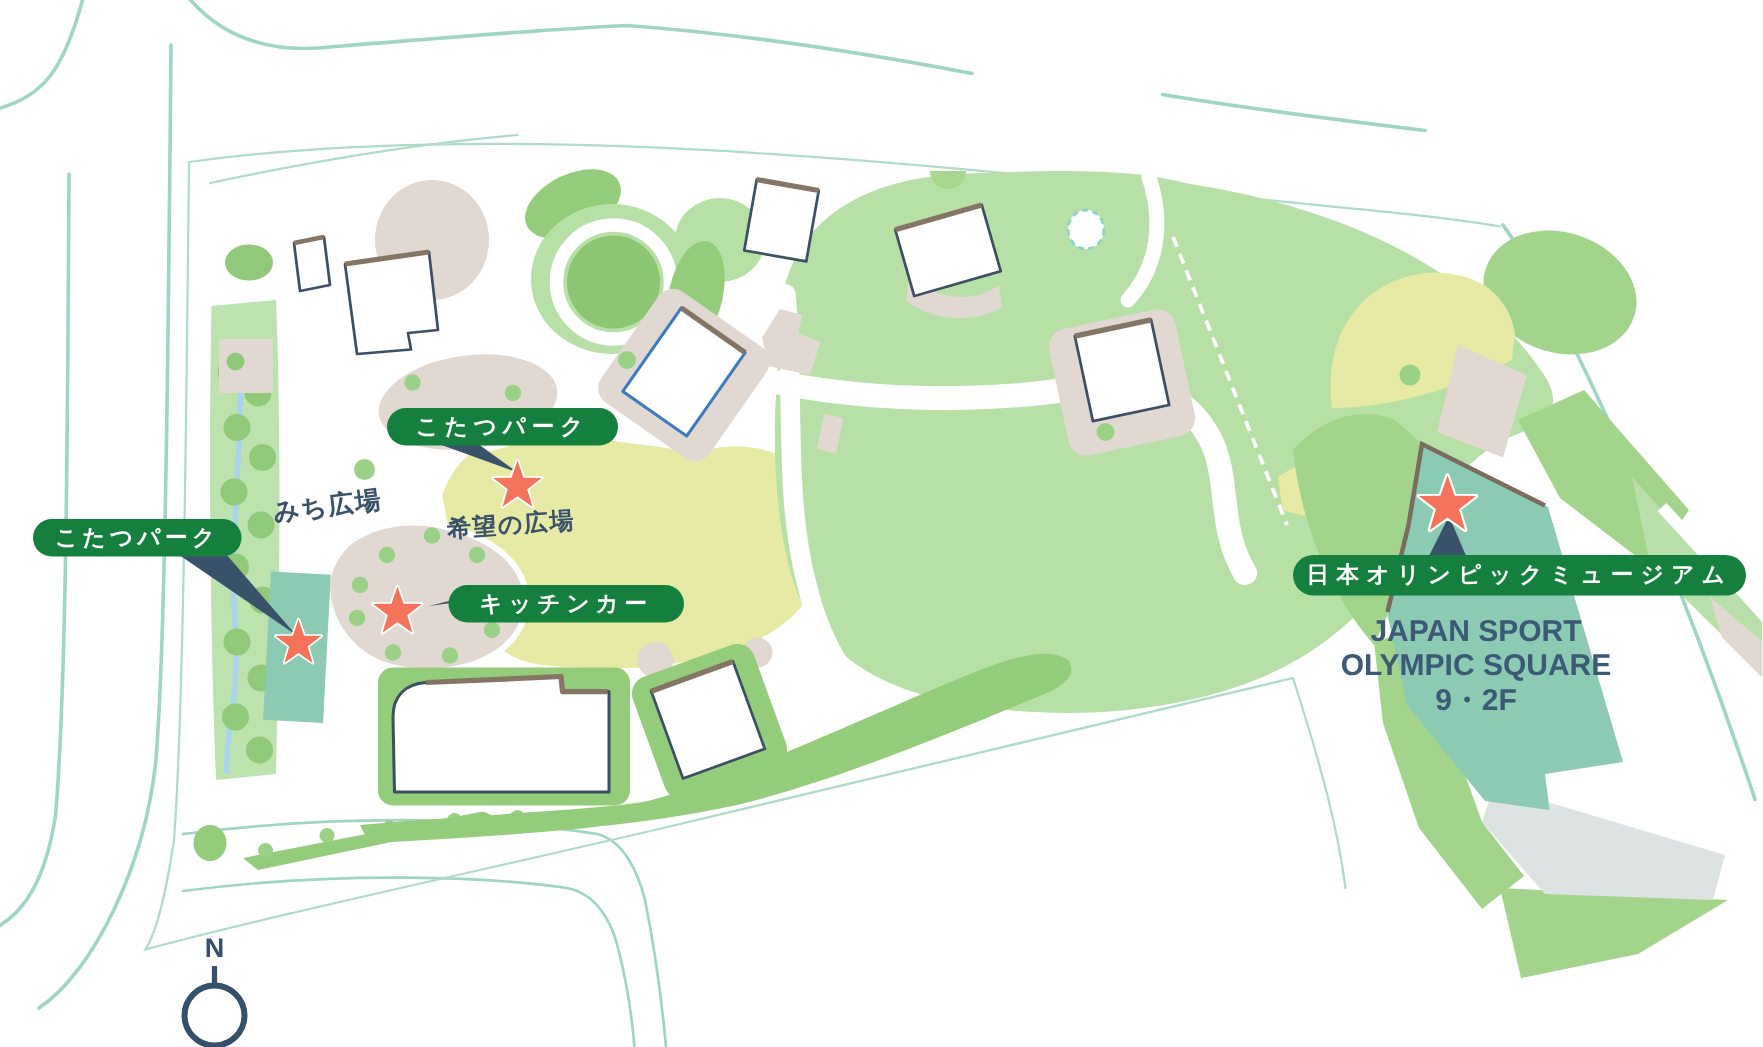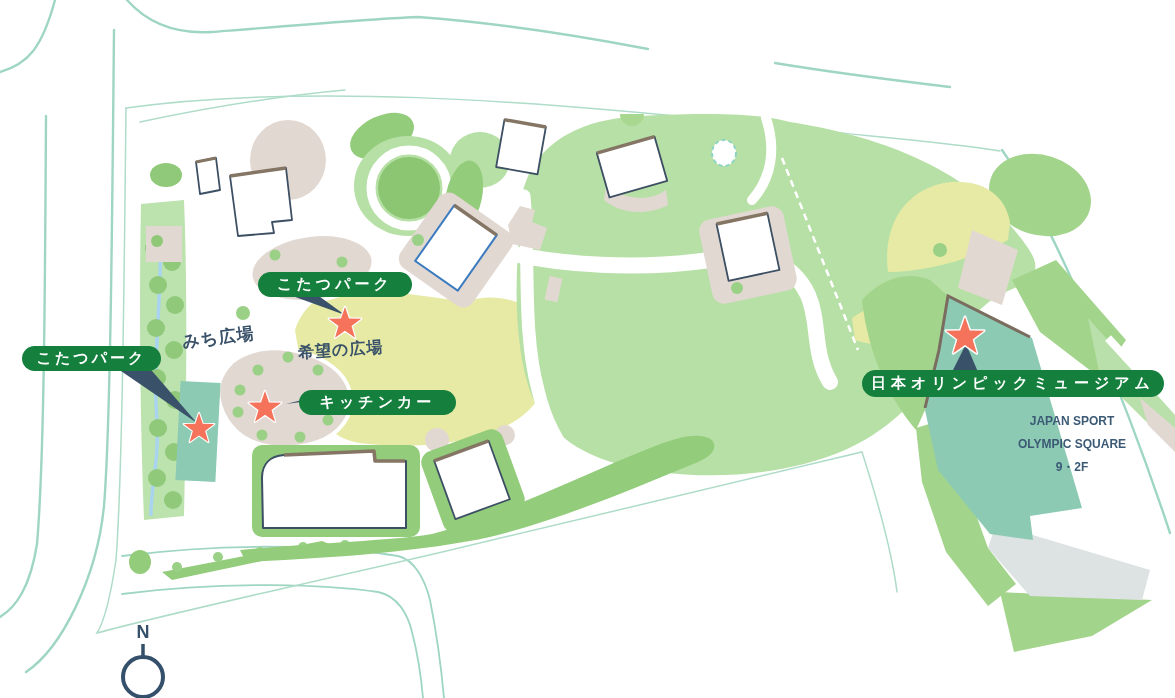--- a/index.html
+++ b/index.html
@@ -4,22 +4,22 @@
 <style>
   html,body{margin:0;padding:0;background:#ffffff;}
   .stage{position:relative;width:1175px;height:698px;overflow:hidden;background:#fff;
          font-family:"Liberation Sans","DejaVu Sans",sans-serif;}
   .stage svg{position:absolute;left:0;top:0;}
   .pill{position:absolute;display:flex;align-items:center;justify-content:center;
         background:#15803d;color:#fff;font-weight:bold;border-radius:15px;
         height:25px;font-size:15px;letter-spacing:4px;white-space:nowrap;z-index:5;text-align:right;}
   .pill.museum{height:27px;font-size:15px;letter-spacing:5px;border-radius:16px;}
   .area-label{position:absolute;color:#3a5269;font-weight:bold;white-space:nowrap;z-index:4;}
-  .caption{position:absolute;left:981px;top:410px;width:182px;text-align:center;
-           color:#3c5a75;font-weight:bold;font-size:12px;line-height:23px;z-index:4;}
+  .caption{position:absolute;left:893px;top:410px;width:182px;text-align:center;
+           color:#3c5a75;font-weight:bold;font-size:20px;line-height:23px;z-index:4;}
   .north{position:absolute;left:130px;top:622px;width:26px;text-align:center;
          color:#35506a;font-weight:bold;font-size:18px;z-index:4;}
 </style>
 </head>
 <body>
 
 <div class="stage">
 
 <svg width="1175" height="698" viewBox="0 0 1175 698">
   <defs>

